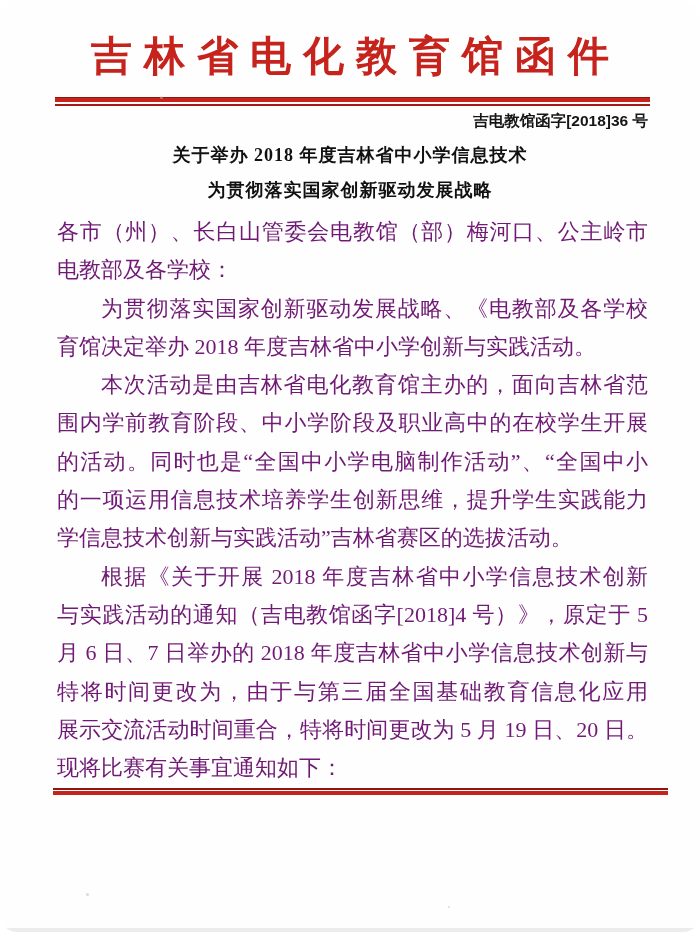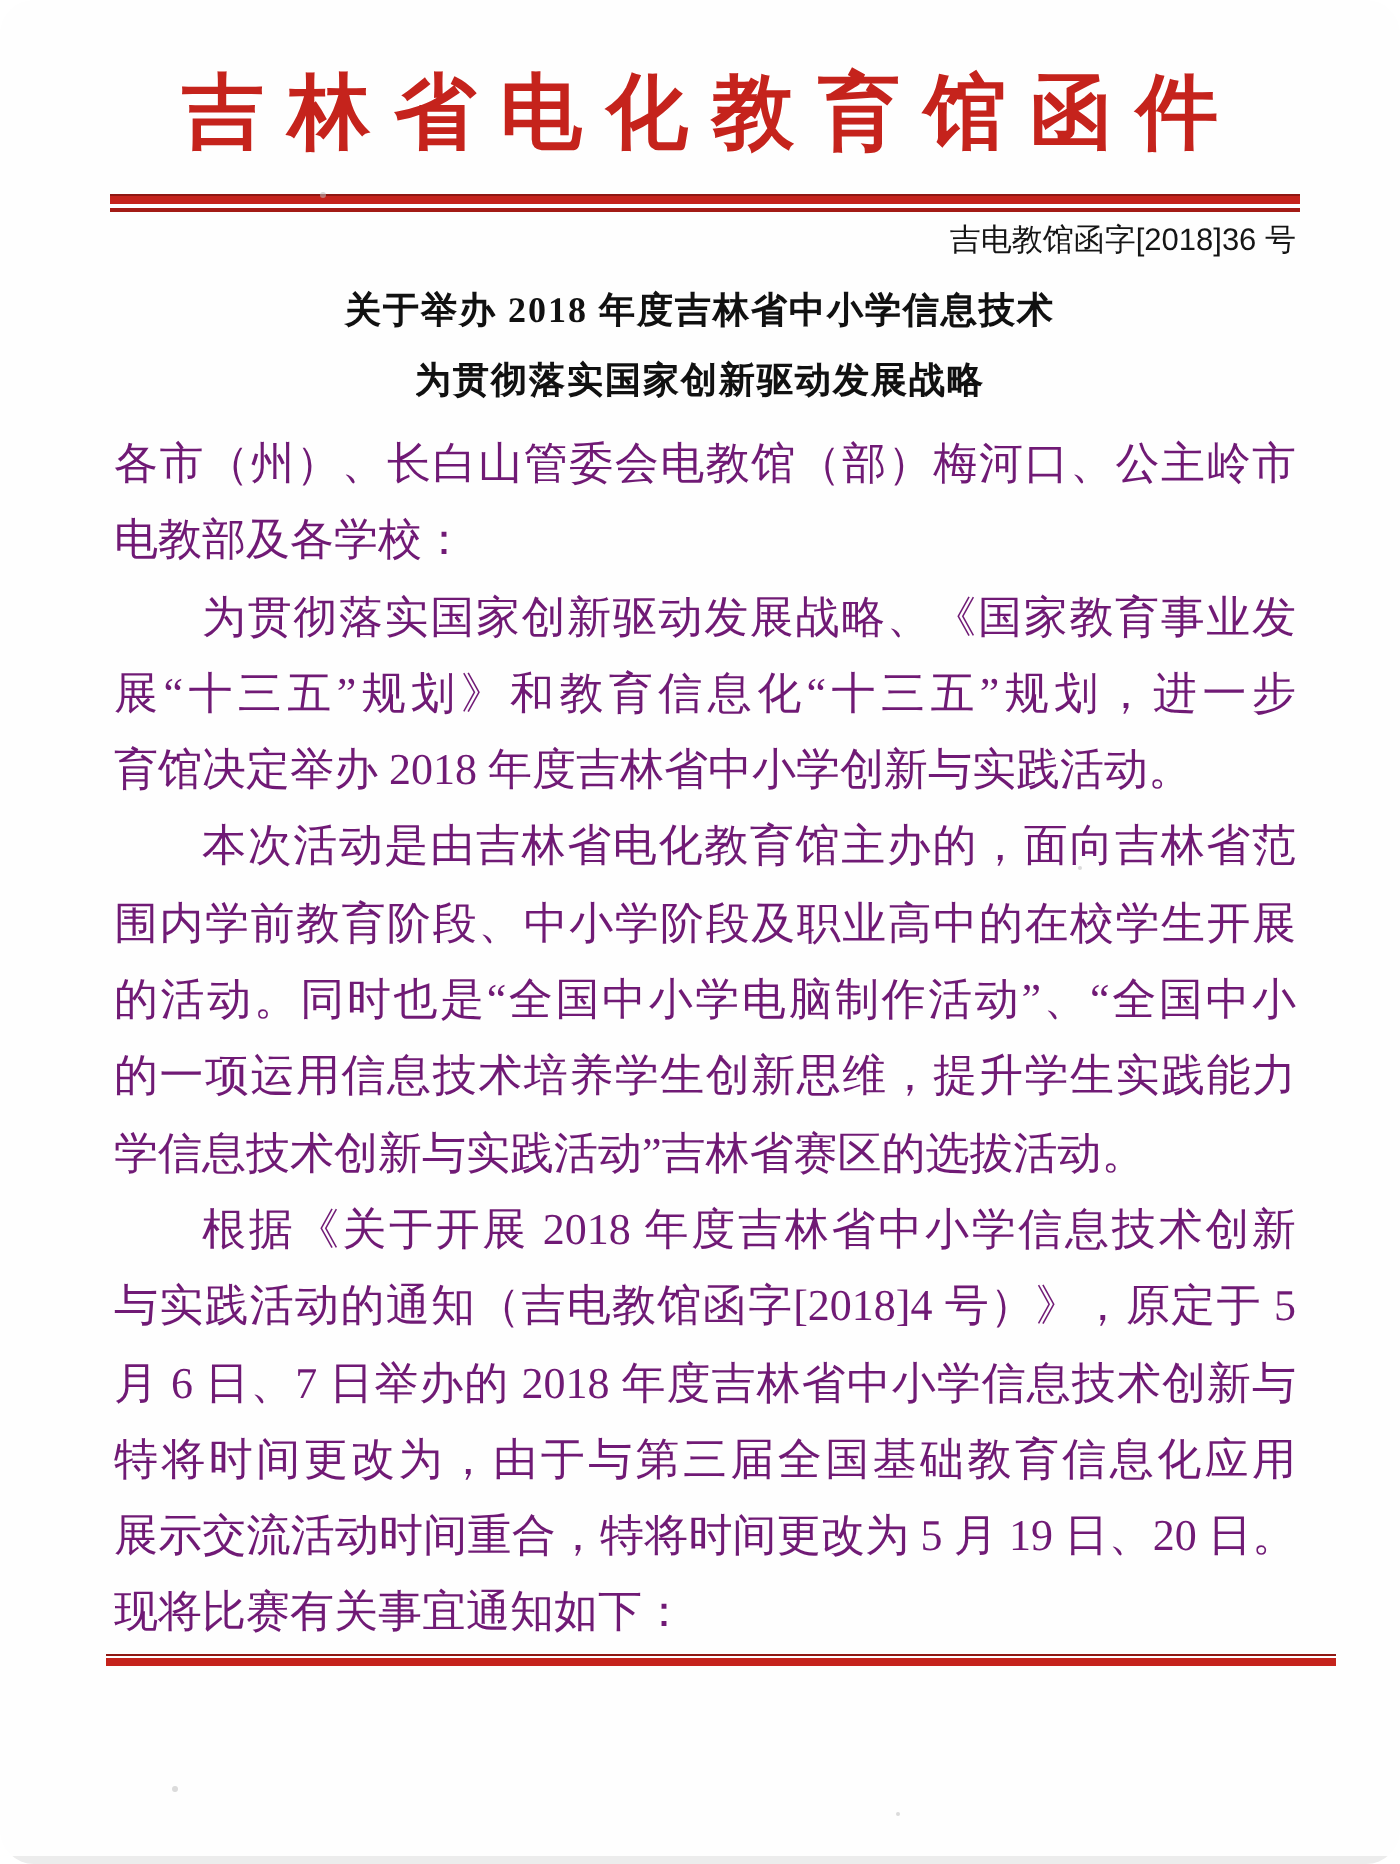--- a/index.html
+++ b/index.html
@@ -38,21 +38,21 @@
   .rule-top .bar-thick { height: 4px; background: #c5231c; border-top: 1px solid #8f1712; }
   .rule-top .bar-gap   { height: 2px; }
   .rule-top .bar-thin  { height: 2px; background: #a31b15; }
   
   .docnum-row {
     width: 595px;
     margin: 4px auto 0 53px;
     text-align: right;
     font-family: "Liberation Sans", "DejaVu Sans", sans-serif;
     font-size: 15.5px;
-    font-weight: normal;
+    font-weight: bold;
     height: 22px;
     line-height: 22px;
     color: #151515;
   }
   
   .doc-title {
     margin-top: 6px;
     text-align: center;
     font-size: 18px;
     font-weight: bold;
@@ -118,22 +118,21 @@
 
   <div class="doc-title">
     <div class="t-line">关于举办 2018 年度吉林省中小学信息技术</div>
     <div class="t-line">为贯彻落实国家创新驱动发展战略</div>
   </div>
 
   <div class="letter-body">
     <div class="bl just">各市（州）、长白山管委会电教馆（部）梅河口、公主岭市</div>
     <div class="bl">电教部及各学校：</div>
 
-    <div class="bl just ind">为贯彻落实国家创新驱动发展战略、《国家教育事业发</div>
-    <div class="bl just">展“十三五”规划》和教育信息化“十三五”规划，进一步</div>
+    <div class="bl just ind">为贯彻落实国家创新驱动发展战略、《电教部及各学校</div>
     <div class="bl">育馆决定举办 2018 年度吉林省中小学创新与实践活动。</div>
 
     <div class="bl just ind">本次活动是由吉林省电化教育馆主办的，面向吉林省范</div>
     <div class="bl just">围内学前教育阶段、中小学阶段及职业高中的在校学生开展</div>
     <div class="bl just">的活动。同时也是“全国中小学电脑制作活动”、“全国中小</div>
     <div class="bl just">的一项运用信息技术培养学生创新思维，提升学生实践能力</div>
     <div class="bl">学信息技术创新与实践活动”吉林省赛区的选拔活动。</div>
 
     <div class="bl just ind">根据《关于开展 2018 年度吉林省中小学信息技术创新</div>
     <div class="bl just">与实践活动的通知（吉电教馆函字[2018]4 号）》，原定于 5</div>

